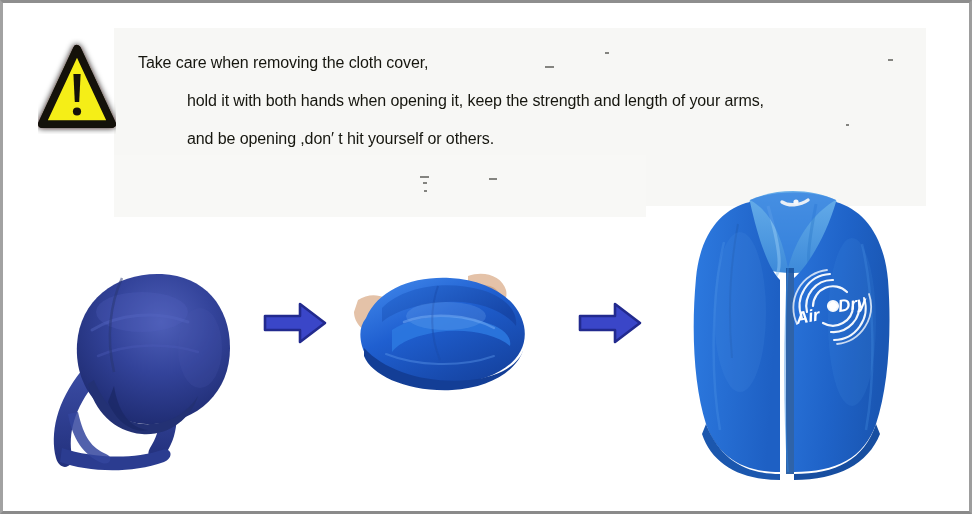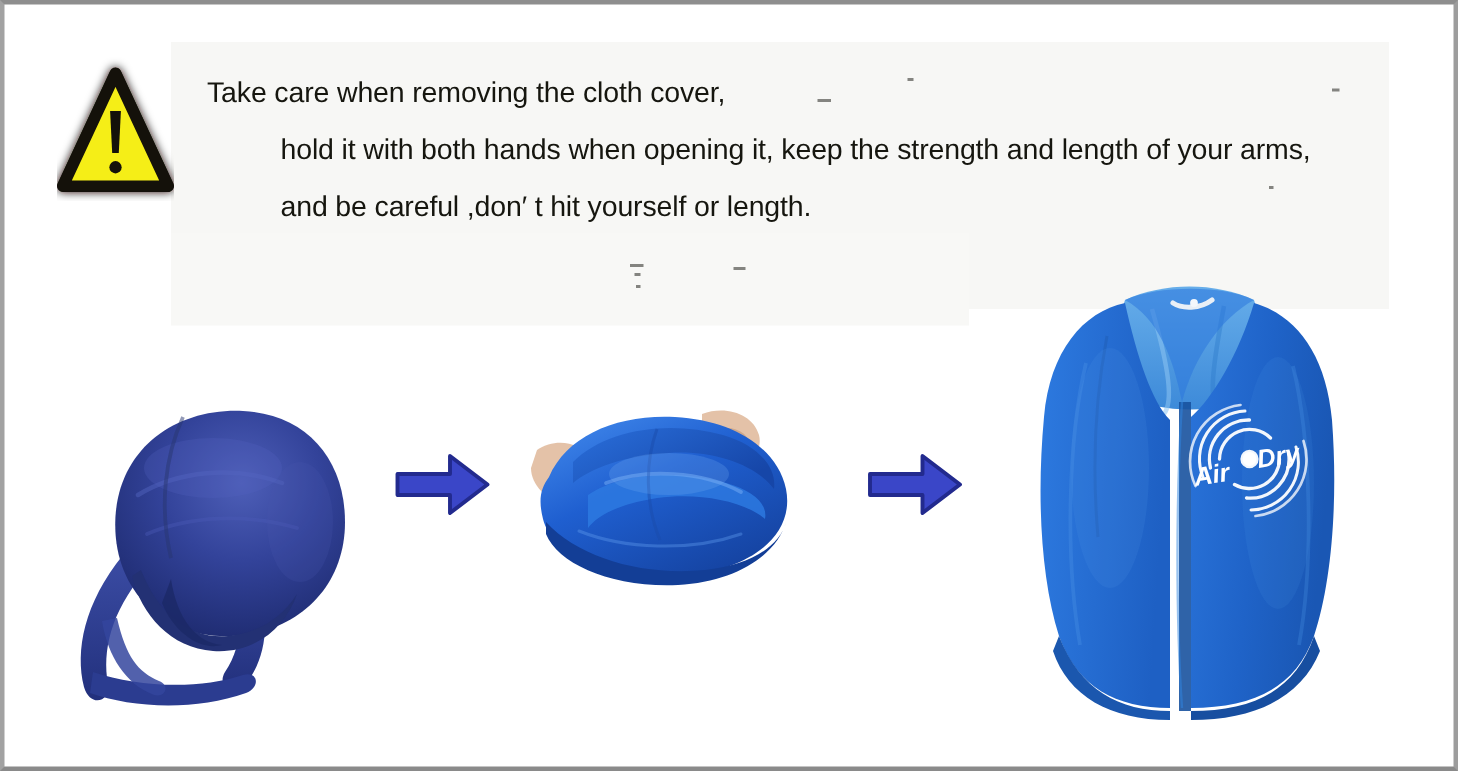--- a/index.html
+++ b/index.html
@@ -78,21 +78,21 @@
   .warn-icon svg { display: block; width: 100%; height: 100%; }
 
   
   .notice-text {
     position: absolute;
     left: 138px;
     top: 44px;
     width: 780px;
     z-index: 7;
     color: #16160f;
-    font-size: 19px;
+    font-size: 16px;
     line-height: 38px;
     letter-spacing: -0.1px;
     white-space: nowrap;
   }
   .notice-line { display: block; }
   .notice-line.indent { padding-left: 7px; margin-left: 42px; }
 
   
   .speck {
     position: absolute;
@@ -140,21 +140,21 @@
       </g>
       <path d="M39 11 L74 86 L4 86 Z" fill="#f5ee17" stroke="#14110a" stroke-width="7.5" stroke-linejoin="round"></path>
       <path d="M35.4 36 L42.6 36 L41.2 64 L36.8 64 Z" fill="#14110a"></path>
       <circle cx="39" cy="73.5" r="4.1" fill="#14110a"></circle>
     </svg>
   </div>
 
   <div class="notice-text">
     <span class="notice-line">Take care when removing the cloth cover,</span>
     <span class="notice-line indent">hold it with both hands when opening it, keep the strength and length of your arms,</span>
-    <span class="notice-line indent">and be careful ,don′  t hit yourself or length.</span>
+    <span class="notice-line indent">and be opening ,don′  t hit yourself or others.</span>
   </div>
 
   <div id="speck-layer">
       <div class="speck" style="left: 420px; top: 176px; width: 9px; height: 2px;"></div>
       <div class="speck" style="left: 423px; top: 182px; width: 4px; height: 2px;"></div>
       <div class="speck" style="left: 424px; top: 190px; width: 3px; height: 2px;"></div>
       <div class="speck" style="left: 489px; top: 178px; width: 8px; height: 2px;"></div>
       <div class="speck" style="left: 545px; top: 66px; width: 9px; height: 2px;"></div>
       <div class="speck" style="left: 605px; top: 52px; width: 4px; height: 2px;"></div>
       <div class="speck" style="left: 888px; top: 59px; width: 5px; height: 2px;"></div>

